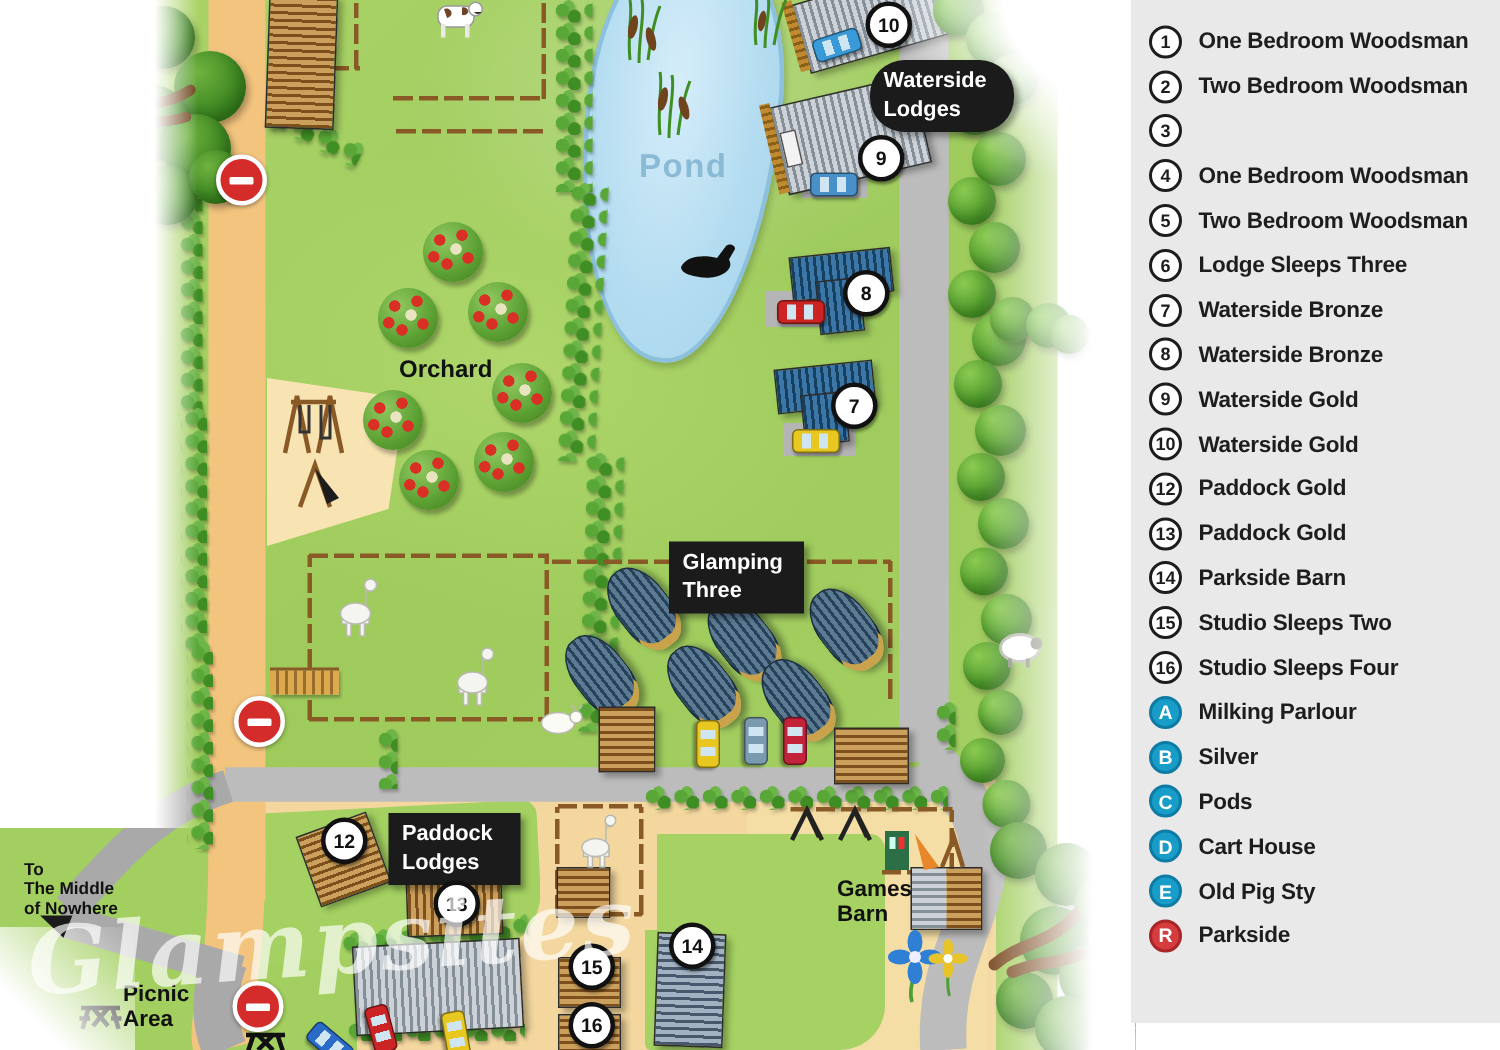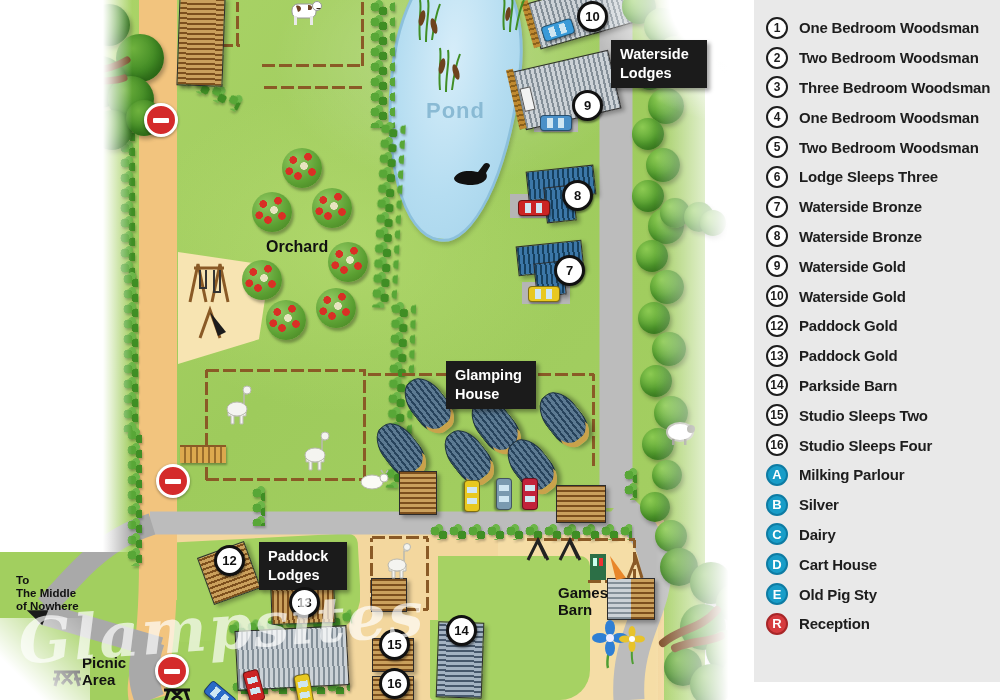--- a/index.html
+++ b/index.html
@@ -401,24 +401,24 @@
   <div class="noentry" style="left:155px;top:654px;"></div>
   <div class="arrow-nowhere"></div>
 
   <div class="fadeL"></div>
   <div class="fadeR"></div>
   <div class="fadeTR"></div>
   <div class="fadeBL"></div>
 
   <div id="pond-label" class="plainlabel" style="left:426px;top:98px;">Pond</div>
   <div class="plainlabel" style="left:266px;top:238px;font-size:16px;">Orchard</div>
-  <div class="blackbox" style="left:611px;top:40px;width:78px;">Waterside
+  <div class="blackbox" style="left:580px;top:40px;width:78px;border-radius:23px;">Waterside
 Lodges</div>
   <div class="blackbox" style="left:446px;top:361px;width:72px;">Glamping
-House</div>
+Three</div>
   <div class="blackbox" style="left:259px;top:542px;width:70px;">Paddock
 Lodges</div>
   <div class="plainlabel" style="left:558px;top:584px;font-size:15px;z-index:26;">Games
 Barn</div>
   <div class="plainlabel" style="left:82px;top:654px;font-size:15px;">Picnic
 Area</div>
   <div class="plainlabel" style="left:16px;top:574px;font-size:11.5px;line-height:1.15;">To
 The Middle
 of Nowhere</div>
   <div id="watermark">Glampsites</div>
@@ -441,21 +441,20 @@
       <div class="leg-row">
         <span class="badge number">1</span>
         <span class="leg-label">One Bedroom Woodsman</span>
       </div>
       <div class="leg-row">
         <span class="badge number">2</span>
         <span class="leg-label">Two Bedroom Woodsman</span>
       </div>
       <div class="leg-row">
         <span class="badge number">3</span>
-        <span class="leg-label">Three Bedroom Woodsman</span>
       </div>
       <div class="leg-row">
         <span class="badge number">4</span>
         <span class="leg-label">One Bedroom Woodsman</span>
       </div>
       <div class="leg-row">
         <span class="badge number">5</span>
         <span class="leg-label">Two Bedroom Woodsman</span>
       </div>
       <div class="leg-row">
@@ -501,28 +500,28 @@
       <div class="leg-row">
         <span class="badge letter">A</span>
         <span class="leg-label">Milking Parlour</span>
       </div>
       <div class="leg-row">
         <span class="badge letter">B</span>
         <span class="leg-label">Silver</span>
       </div>
       <div class="leg-row">
         <span class="badge letter">C</span>
-        <span class="leg-label">Dairy</span>
+        <span class="leg-label">Pods</span>
       </div>
       <div class="leg-row">
         <span class="badge letter">D</span>
         <span class="leg-label">Cart House</span>
       </div>
       <div class="leg-row">
         <span class="badge letter">E</span>
         <span class="leg-label">Old Pig Sty</span>
       </div>
       <div class="leg-row">
         <span class="badge reception">R</span>
-        <span class="leg-label">Reception</span>
+        <span class="leg-label">Parkside</span>
       </div>
     </div>
 </div>
 
 </body></html>

